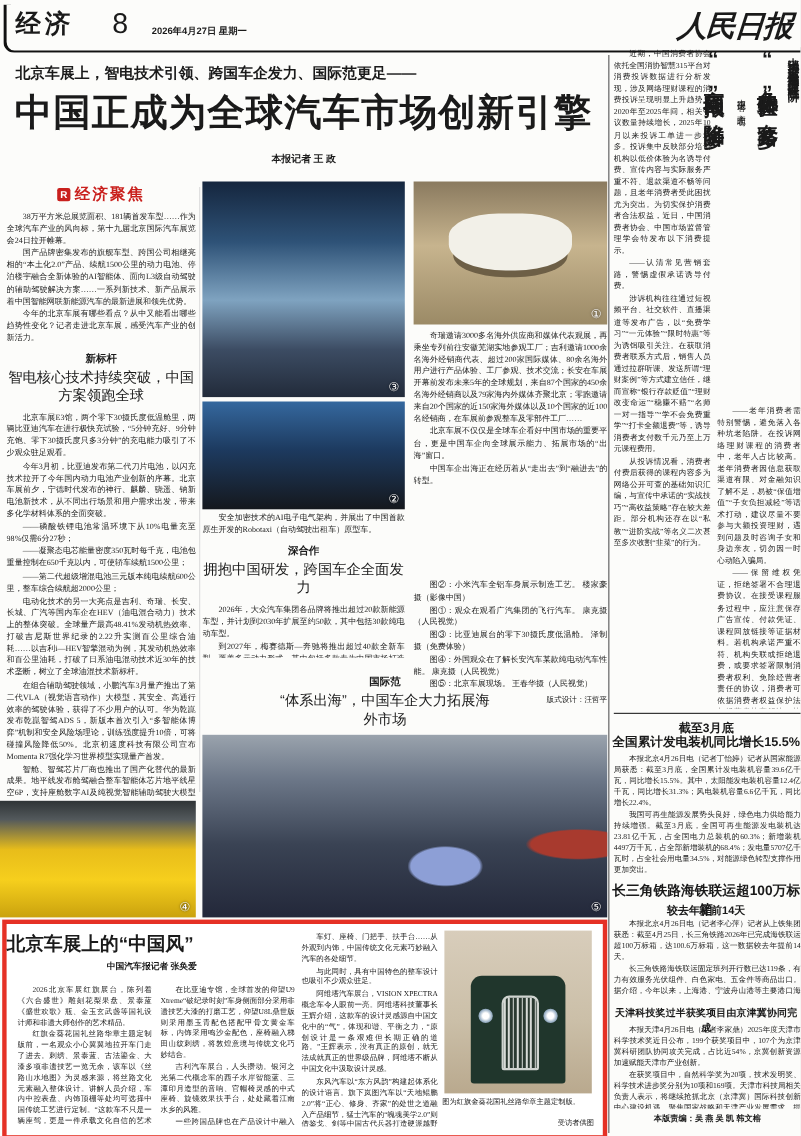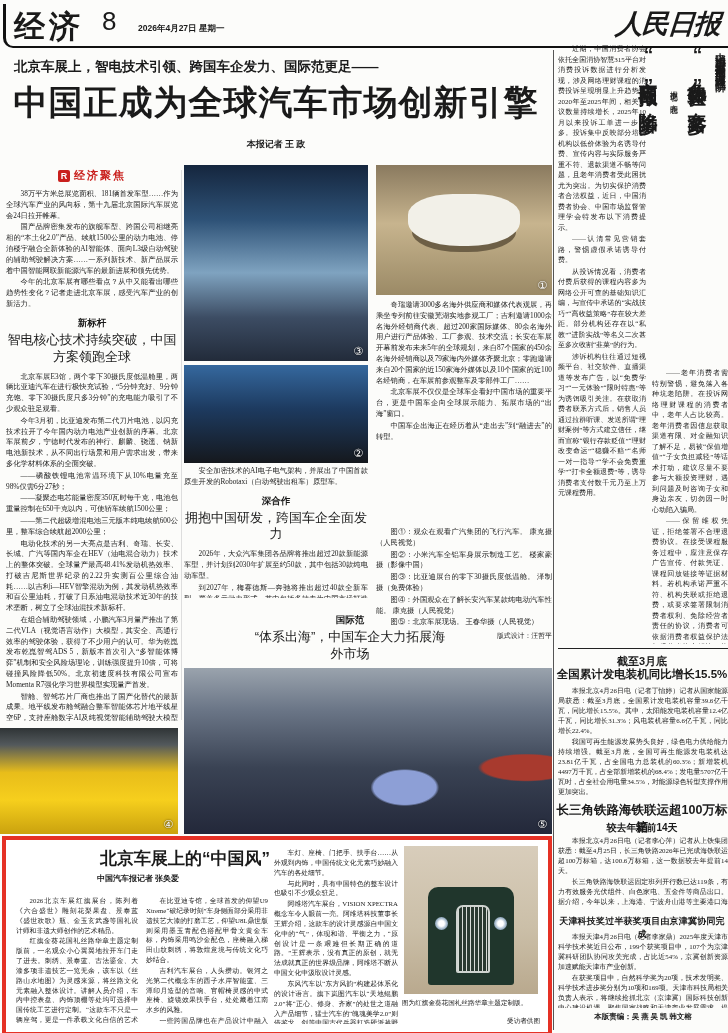--- a/index.html
+++ b/index.html
@@ -2,41 +2,41 @@
 <html><head>
 <meta charset="utf-8">
 <style>
   html,body{margin:0;padding:0;background:#e9e7e2;}
   .page{position:relative;width:728px;height:1033px;background:#fcfcfa;margin:0 auto;
         font-family:"Liberation Serif","DejaVu Serif",serif;color:#1a1a1a;overflow:hidden;}
   
   .hdr-bracket{position:absolute;left:3px;top:4px;width:722px;height:42px;
         border-left:3px solid #111;border-bottom:2px solid #111;border-bottom-left-radius:10px;}
   .section-label{position:absolute;left:14px;top:6px;font-family:"Liberation Sans",sans-serif;
-        font-weight:bold;font-size:31px;letter-spacing:4px;}
+        font-weight:bold;font-size:23px;letter-spacing:4px;}
   .page-number{position:absolute;left:102px;top:6px;font-family:"Liberation Sans",sans-serif;font-size:26px;}
   .date-line{position:absolute;left:138px;top:23px;font-family:"Liberation Sans",sans-serif;
         font-weight:bold;font-size:8.5px;}
   .masthead{position:absolute;right:8px;top:6px;font-family:"DejaVu Serif",serif;font-weight:bold;
         font-size:27px;font-style:italic;letter-spacing:-1px;transform:skewX(-4deg);}
   
   .kicker{position:absolute;left:14px;top:58px;width:540px;font-family:"Liberation Sans",sans-serif;
         font-weight:bold;font-size:13.5px;}
   .headline{position:absolute;left:0;top:80px;width:552px;text-align:center;
         font-family:"Liberation Sans",sans-serif;font-weight:900;font-size:34px;letter-spacing:1px;}
   .byline{position:absolute;left:0;top:138px;width:552px;text-align:center;font-size:9px;font-weight:bold;}
   .vrule{position:absolute;width:0;border-left:1px solid #999;}
   .hrule{position:absolute;height:0;border-top:1.5px solid #222;}
   .col{position:absolute;overflow:hidden;}
   .col p, .lead-in{font-size:7.3px;line-height:1.48;text-indent:2em;text-align:justify;margin:0 0 1px 0;}
   .focus-row{display:flex;align-items:center;gap:4px;justify-content:center;margin:2px 0 6px 0;}
   .focus-icon{display:inline-flex;width:12px;height:12px;background:#c9201d;color:#fff;
         font-family:"Liberation Sans",sans-serif;font-weight:bold;font-size:9px;
         align-items:center;justify-content:center;border-radius:2px;}
-  .focus-label{color:#c9201d;font-family:"Liberation Sans",sans-serif;font-weight:bold;font-size:11px;letter-spacing:2px;}
+  .focus-label{color:#c9201d;font-family:"Liberation Sans",sans-serif;font-weight:bold;font-size:14px;letter-spacing:2px;}
   .eyebrow{font-family:"Liberation Sans",sans-serif;font-weight:bold;font-size:9.5px;
         text-align:center;margin:7px 0 2px 0;}
   .sub-title{font-family:"Liberation Sans",sans-serif;font-weight:normal;font-size:13px;
         line-height:1.3;text-align:center;margin:0 0 6px 0;}
   .photo{position:absolute;overflow:hidden;}
   .photo .badge{position:absolute;right:5px;bottom:3px;color:#fff;font-size:11px;
         font-family:"DejaVu Sans",sans-serif;text-shadow:0 0 2px #000;}
   .credit{font-size:6.9px;line-height:1.5;text-indent:2em;text-align:justify;margin:0;}
   .design-credit{font-size:6.9px;text-align:right;margin-top:3px;}
   
@@ -63,21 +63,21 @@
   .brief-headline{position:absolute;text-align:center;font-family:"Liberation Sans",sans-serif;
         font-weight:900;width:172px;}
   .brief-sub{position:absolute;text-align:center;font-family:"Liberation Sans",sans-serif;
         font-weight:bold;font-size:10px;width:172px;}
   .brief-body p{font-size:6.9px;line-height:1.45;text-indent:2em;text-align:justify;margin:0 0 1px 0;}
   .edit-footer{position:absolute;left:558px;top:1012px;width:170px;text-align:center;
         font-weight:bold;font-size:7.5px;}
   
   .red-box{position:absolute;left:2px;top:836px;width:542px;height:192px;background:#fff;
         border:4px solid #e53125;}
-  .rb-title{position:absolute;left:0;top:7px;width:264px;text-align:right;
+  .rb-title{position:absolute;left:0;top:7px;width:264px;text-align:left;
         font-family:"Liberation Sans",sans-serif;font-weight:900;font-size:17px;}
   .rb-byline{position:absolute;left:0;top:33px;width:264px;text-align:center;font-size:8px;font-weight:bold;}
   .rb-col p{font-size:6.8px;line-height:1.45;text-indent:2em;text-align:justify;margin:0 0 1px 0;}
   .hq-photo{position:absolute;left:398px;top:6px;width:134px;height:148px;
         background:linear-gradient(180deg,#d8cdbb 0%,#cbbfa8 55%,#b9a98e 100%);overflow:hidden;}
   .hq-car{position:absolute;left:18%;bottom:6%;width:64%;height:66%;background:#20362c;
         border-radius:10px 10px 3px 3px;}
   .hq-grille{position:absolute;left:33%;top:18%;width:34%;height:66%;
         background:repeating-linear-gradient(90deg,#d8dcd8 0 1.5px,#2a3a31 1.5px 4px);
         border:2px solid #cfd4d0;border-radius:7px 7px 2px 2px;}
@@ -163,39 +163,39 @@
   <div class="col" style="left:376px;top:300px;width:176px;height:224px;">
     <div>
         <p>奇瑞邀请3000多名海外供应商和媒体代表观展，再乘坐专列前往安徽芜湖实地参观工厂；吉利邀请1000余名海外经销商代表、超过200家国际媒体、80余名海外用户进行产品体验、工厂参观、技术交流；长安在车展开幕前发布未来5年的全球规划，来自87个国家的450余名海外经销商以及79家海内外媒体齐聚北京；零跑邀请来自20个国家的近150家海外媒体以及10个国家的近100名经销商，在车展前参观整车及零部件工厂……</p>
         <p>北京车展不仅仅是全球车企看好中国市场的重要平台，更是中国车企向全球展示能力、拓展市场的“出海”窗口。</p>
         <p>中国车企出海正在经历着从“走出去”到“融进去”的转型。</p>
       </div>
   </div>
 
   <div class="col" style="left:376px;top:527px;width:176px;height:122px;">
     <div>
+        <p class="credit">图②：小米汽车全铝车身展示制造工艺。 楼家豪摄（影像中国）</p>
         <p class="credit">图①：观众在观看广汽集团的飞行汽车。 康克摄（人民视觉）</p>
-        <p class="credit">图②：小米汽车全铝车身展示制造工艺。 楼家豪摄（影像中国）</p>
         <p class="credit">图③：比亚迪展台的零下30摄氏度低温舱。 泽制摄（免费体验）</p>
         <p class="credit">图④：外国观众在了解长安汽车某款纯电动汽车性能。 康克摄（人民视觉）</p>
         <p class="credit">图⑤：北京车展现场。 王春华摄（人民视觉）</p>
       </div>
     <div class="design-credit">版式设计：汪哲平</div>
   </div>
 
   <div class="photo ph-wide" style="left:184px;top:668px;width:368px;height:166px;">
     <span class="badge">⑤</span>
   </div>
 
   <div class="col side-col" style="left:558px;top:44px;width:88px;height:600px;">
     <div>
         <p>近期，中国消费者协会依托全国消协智慧315平台对消费投诉数据进行分析发现，涉及网络理财课程的消费投诉呈现明显上升趋势。2020年至2025年间，相关争议数量持续增长，2025年10月以来投诉工单进一步增多。投诉集中反映部分培训机构以低价体验为名诱导付费、宣传内容与实际服务严重不符、退款渠道不畅等问题，且老年消费者受此困扰尤为突出。为切实保护消费者合法权益，近日，中国消费者协会、中国市场监督管理学会特发布以下消费提示。</p>
         <p>——认清常见营销套路，警惕虚假承诺诱导付费。</p>
+        <p>涉诉机构往往通过短视频平台、社交软件、直播渠道等发布广告，以“免费学习”“一元体验”“限时特惠”等为诱饵吸引关注。在获取消费者联系方式后，销售人员通过拉群听课、发送所谓“理财案例”等方式建立信任，继而宣称“银行存款贬值”“理财改变命运”“稳赚不赔”“名师一对一指导”“学不会免费重学”“打卡全额退费”等，诱导消费者支付数千元乃至上万元课程费用。</p>
         <p>从投诉情况看，消费者付费后获得的课程内容多为网络公开可查的基础知识汇编，与宣传中承诺的“实战技巧”“高收益策略”存在较大差距。部分机构还存在以“私教”“进阶实战”等名义二次甚至多次收割“韭菜”的行为。</p>
-        <p>涉诉机构往往通过短视频平台、社交软件、直播渠道等发布广告，以“免费学习”“一元体验”“限时特惠”等为诱饵吸引关注。在获取消费者联系方式后，销售人员通过拉群听课、发送所谓“理财案例”等方式建立信任，继而宣称“银行存款贬值”“理财改变命运”“稳赚不赔”“名师一对一指导”“学不会免费重学”“打卡全额退费”等，诱导消费者支付数千元乃至上万元课程费用。</p>
       </div>
   </div>
   <div class="v-head" style="left:652px;top:44px;height:318px;width:76px;">
     <div class="v-kicker">中消协等提示警惕网络理财课程陷阱</div>
     <div class="v-title">“免费体验”套路多</div>
     <div class="v-byline">本报记者 齐志明</div>
     <div class="v-title">“高额回报”陷阱多</div>
   </div>
   <div class="col side-col" style="left:652px;top:368px;width:76px;height:276px;">
     <div>

